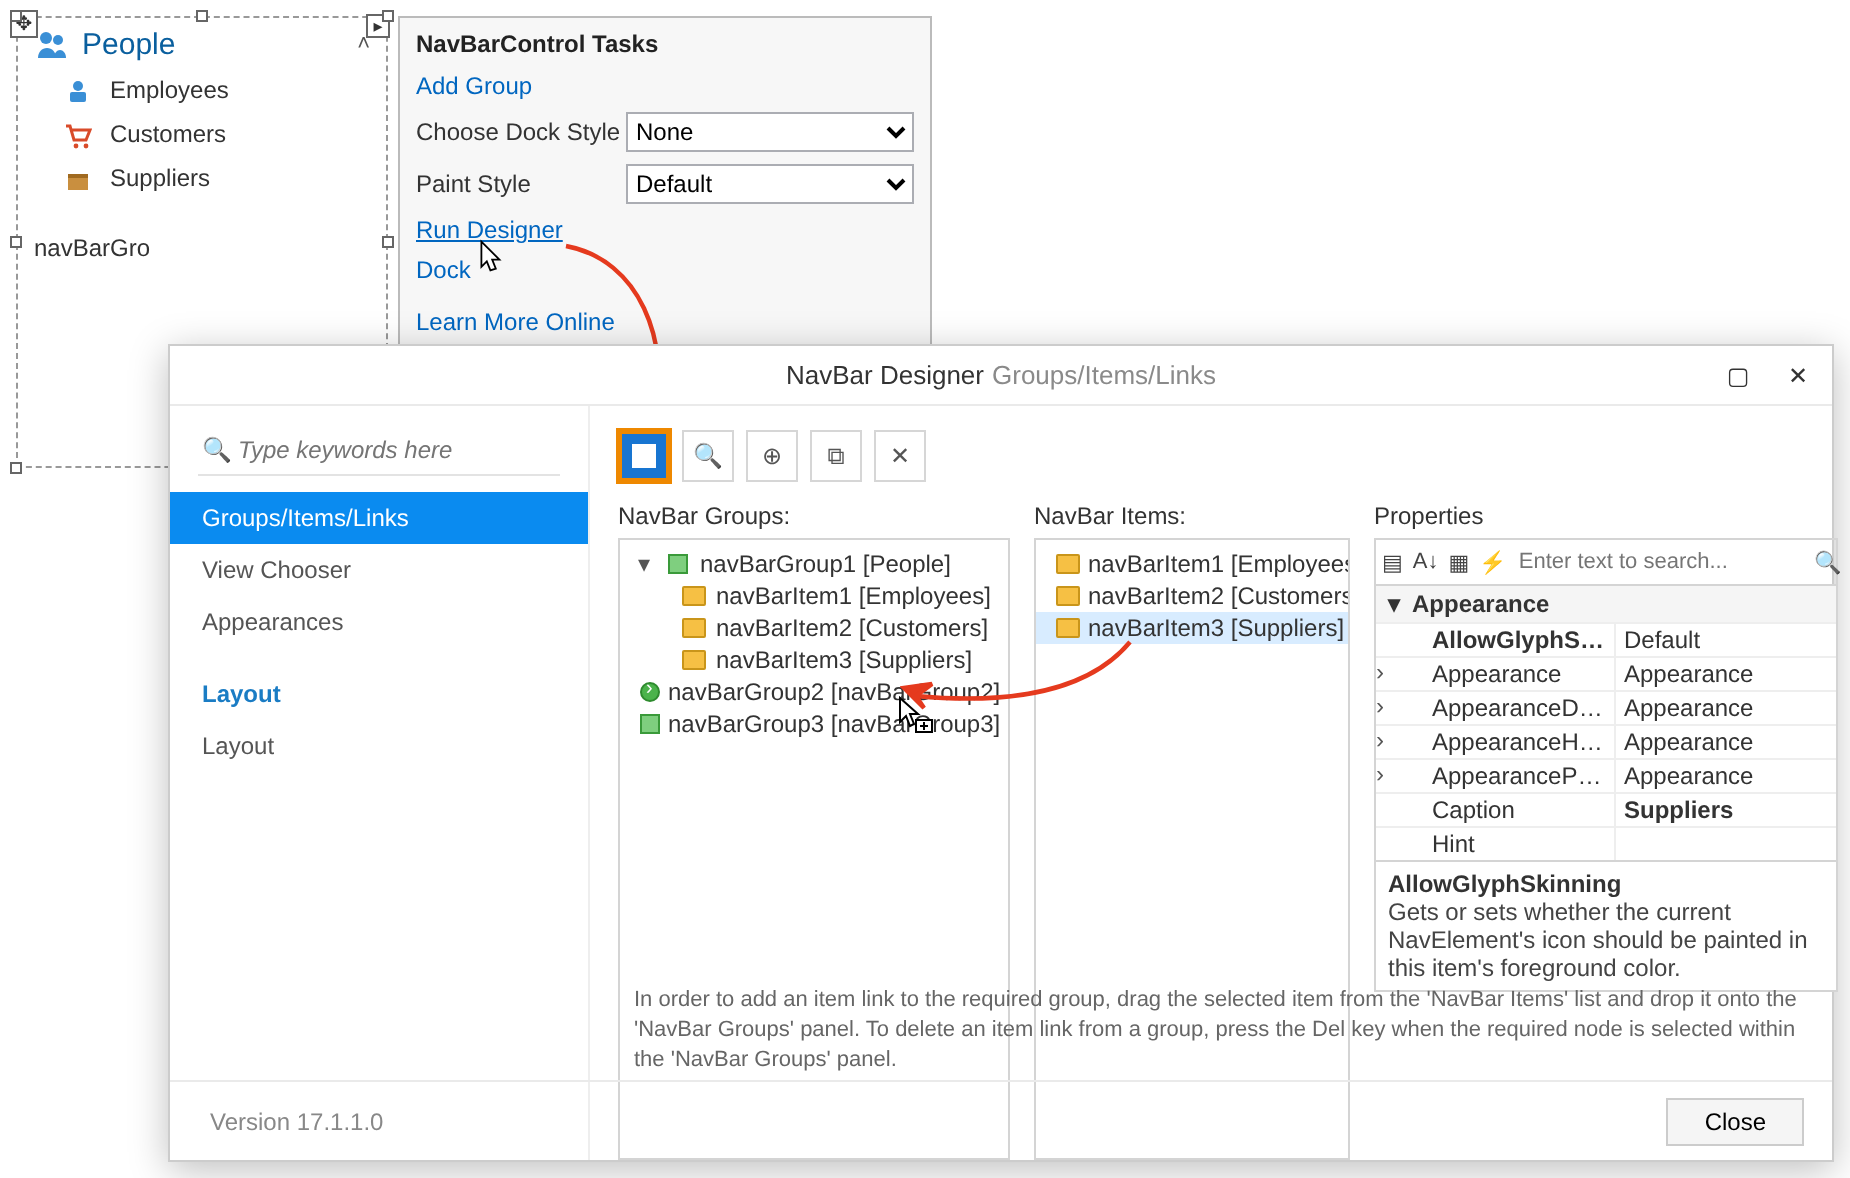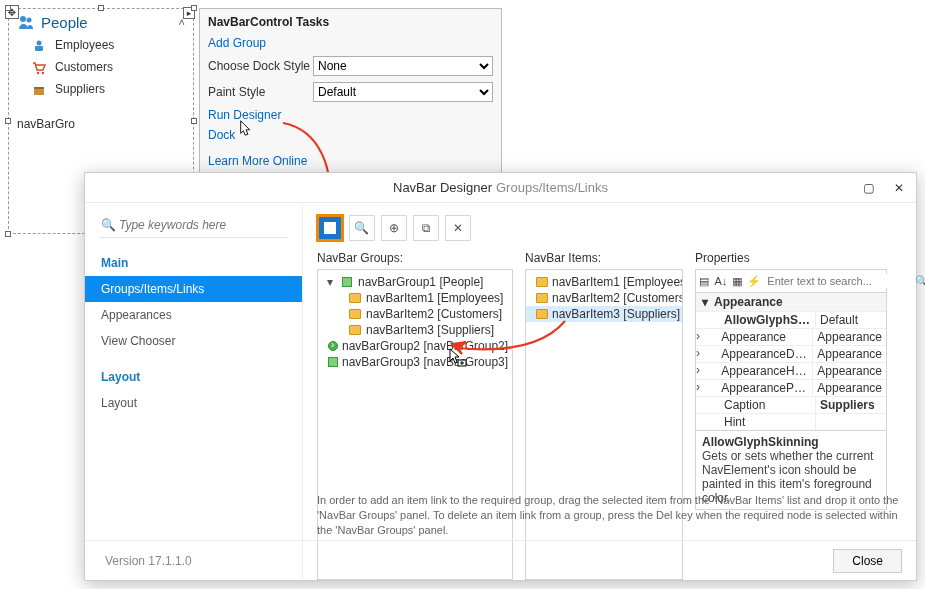--- a/index.html
+++ b/index.html
@@ -18,24 +18,24 @@
 .group-header { display:flex; align-items:center; padding: 4px 8px; color:#0a5f9e; }
 .group-header .icon { width:18px; height:18px; margin-right:6px; display:inline-flex; align-items:center; justify-content:center; }
 .group-header .title { font-size:15px; flex:1; }
 .group-header .chev { font-size:11px; color:#555; }
 .nav-item { display:flex; align-items:flex-start; padding:3px 12px 3px 22px; color:#333; }
 .nav-item .icon { width:16px; height:16px; margin-right:8px; display:inline-flex; align-items:center; justify-content:center; }
 .collapsed-group { display:flex; align-items:center; padding:6px 8px; color:#333; }
 .collapsed-group .chev { margin-left:auto; color:#555; }
 
 
-.tasks-panel { position: absolute; left: 199px; top: 8px; width: 303px; border:1px solid #bbb; background:#f7f7f7; padding:6px 8px 8px; }
+.tasks-panel { position: absolute; left: 199px; top: 8px; width: 267px; border:1px solid #bbb; background:#f7f7f7; padding:6px 8px 8px; }
 .tasks-panel h3 { margin:0 0 4px; font-size:12px; font-weight:bold; color:#222; }
 .tasks-panel .link { color:#0066c0; padding:3px 0; cursor:pointer; }
-.tasks-panel .link.underlined { }
+.tasks-panel .link.underlined { text-decoration: underline; }
 .tasks-panel .row { display:flex; align-items:center; padding:3px 0; }
 .tasks-panel .row label { flex:0 0 105px; color:#333; }
 .tasks-panel select { flex:1; height:20px; border:1px solid #abadb3; background:#fff; font-size:12px; }
 .cursor-link { position:absolute; left:30px; top:14px; width:18px; height:18px; pointer-events:none; }
 
 
 .designer { position:absolute; left:84px; top:172px; width:833px; height:409px; background:#fff; border:1px solid #ccc; box-shadow:0 4px 18px rgba(0,0,0,0.25); }
 .titlebar { height:30px; display:flex; align-items:center; justify-content:center; position:relative; border-bottom:1px solid #eaeaea; }
 .titlebar .title-main { font-size:13px; color:#333; }
 .titlebar .title-sub { color:#8a8a8a; margin-left:4px; font-size:13px; }
@@ -64,21 +64,21 @@
 .tree-row { display:flex; align-items:center; padding:1px 6px; white-space:nowrap; }
 .tree-row .tw { width:12px; text-align:center; color:#555; }
 .tree-row .ic { width:14px; height:12px; margin:0 4px; display:inline-flex; align-items:center; justify-content:center; }
 .tree-row.sel { background:#d8ecff; }
 .tree-row.indent1 { padding-left:26px; }
 .folder-ic { width:12px; height:10px; background:#f6c044; border:1px solid #c9951a; border-radius:1px; }
 .green-circle { width:10px; height:10px; border-radius:50%; background:#4bb34b; border:1px solid #2e8b2e; position:relative; }
 .green-circle::after { content:"›"; position:absolute; left:2px; top:-3px; color:#fff; font-size:10px; }
 .green-box { width:10px; height:10px; background:#7fcf7f; border:1px solid #3a9a3a; }
 
-.props { width:192px; display:flex; flex-direction:column; }
+.props { width:232px; display:flex; flex-direction:column; }
 .prop-toolbar { display:flex; align-items:center; gap:3px; border:1px solid #d4d4d4; border-bottom:none; padding:2px; }
 .prop-toolbar .pb { width:20px; height:18px; border:1px solid transparent; display:flex; align-items:center; justify-content:center; font-size:11px; color:#444; }
 .prop-toolbar input { flex:1; border:none; outline:none; color:#999; font-size:11px; }
 .prop-grid { border:1px solid #d4d4d4; background:#fff; }
 .prop-cat { background:#f5f5f5; padding:2px 6px; font-weight:bold; display:flex; align-items:center; }
 .prop-cat .tw { width:12px; }
 .prop-row { display:flex; border-top:1px solid #eee; }
 .prop-row .k { flex:0 0 110px; padding:1px 4px 1px 18px; border-right:1px solid #eee; white-space:nowrap; overflow:hidden; text-overflow:ellipsis; }
 .prop-row .v { flex:1; padding:1px 4px; color:#333; }
 .prop-row .mark { width:10px; color:#555; }
@@ -198,24 +198,23 @@
       <span>✕</span>
     </div>
   </div>
   <div class="designer-body">
     <div class="side">
       <div class="search-box">
         <span class="icon">🔍</span>
         <input placeholder="Type keywords here" style="">
       </div>
       <div class="side-section">
-        <div class="hdr">Main</div>
         <div class="side-item active">Groups/Items/Links</div>
+        <div class="side-item">View Chooser</div>
         <div class="side-item">Appearances</div>
-        <div class="side-item">View Chooser</div>
       </div>
       <div class="side-section">
         <div class="hdr">Layout</div>
         <div class="side-item">Layout</div>
       </div>
     </div>
 
     <div class="center">
       <div class="toolbar">
         <div class="tool-btn active">

